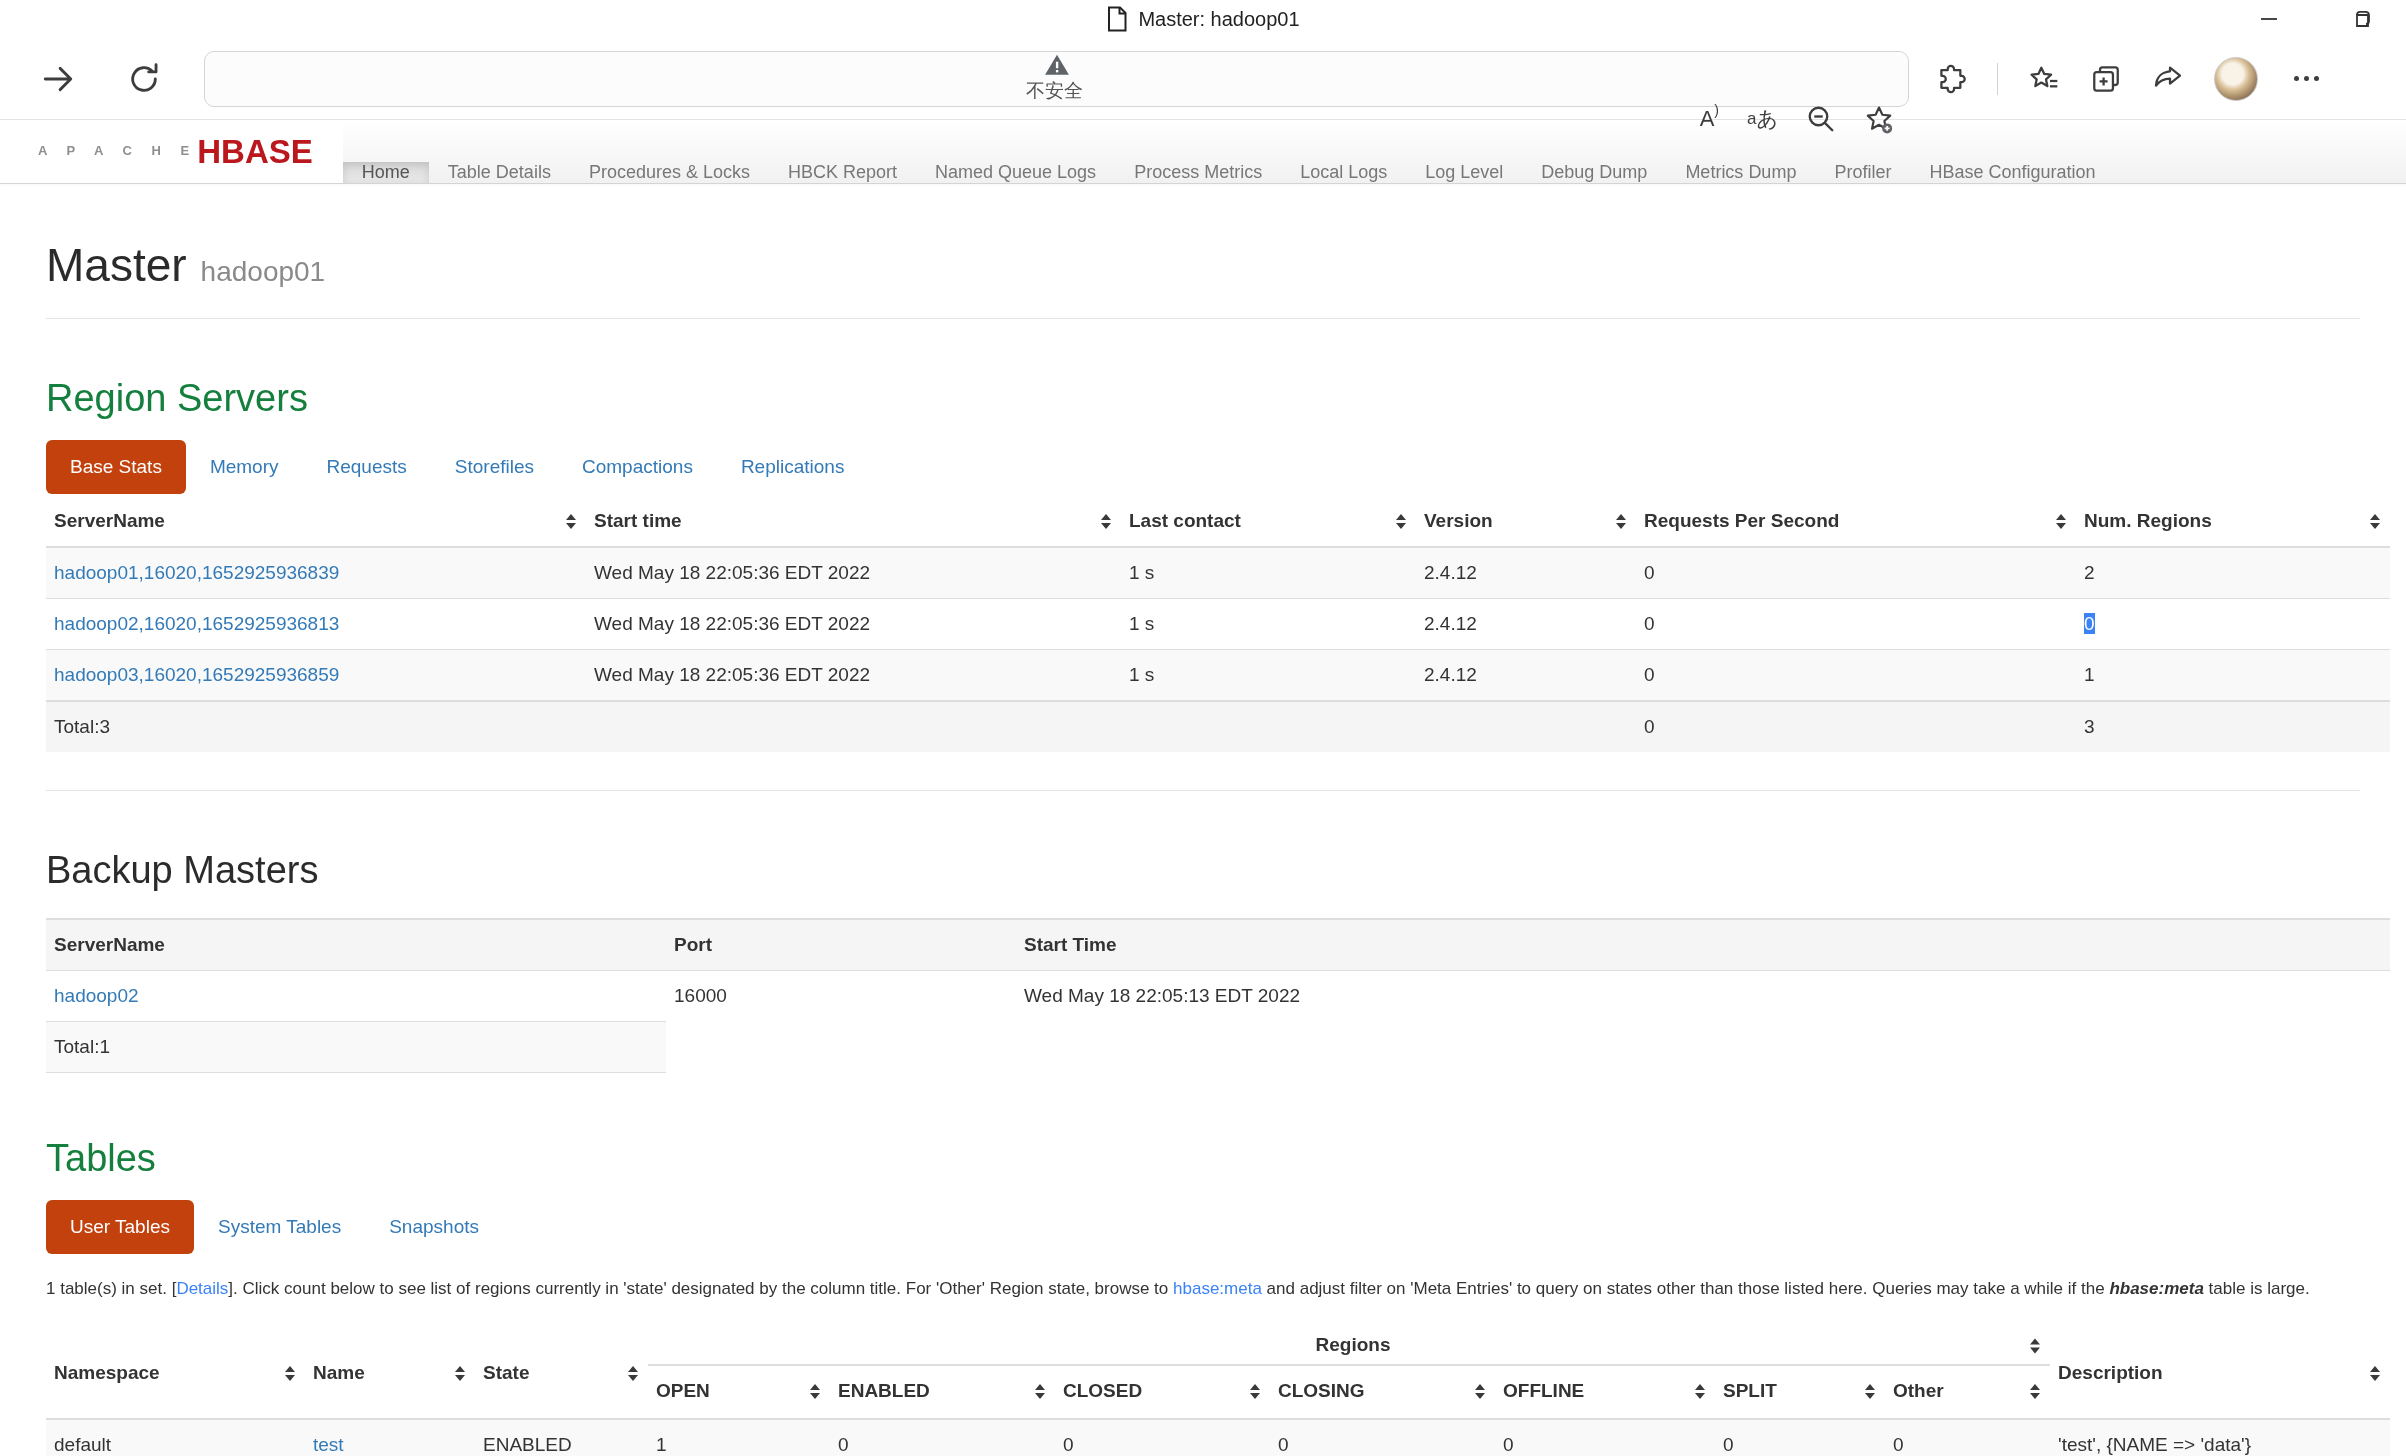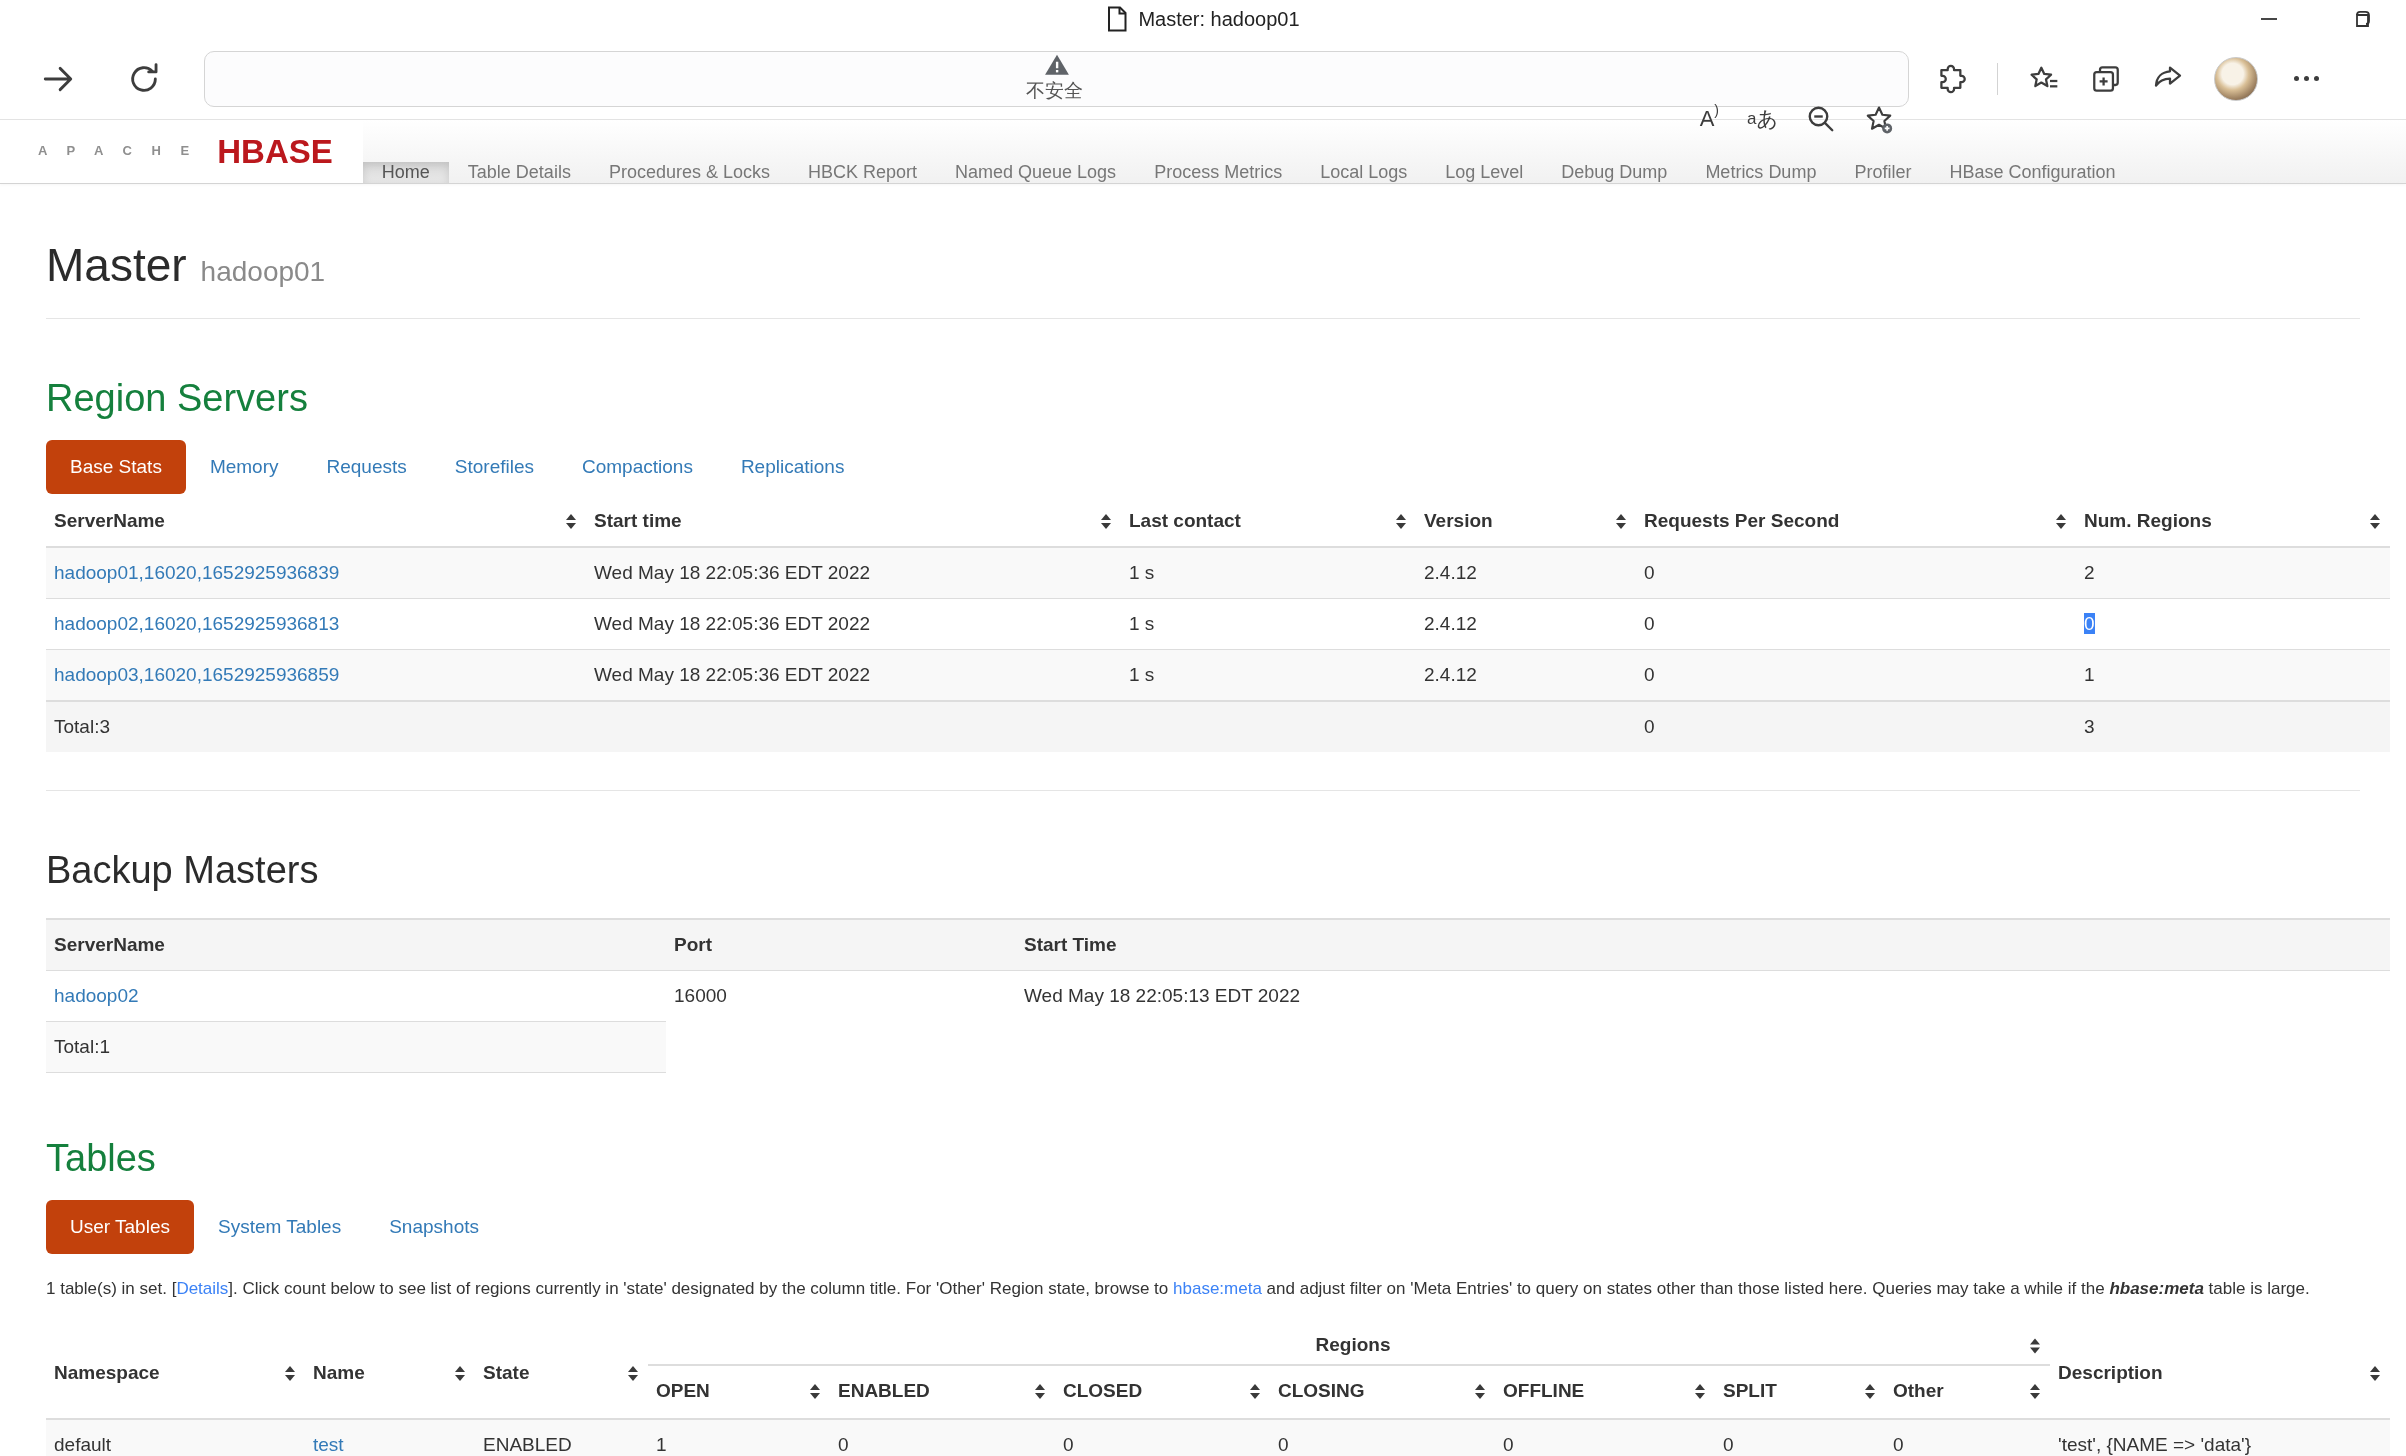--- a/index.html
+++ b/index.html
@@ -37,21 +37,21 @@
     border:1px solid #c9c9c9; }
   .more-dots { display:flex; gap:5px; margin-left:6px; }
   .more-dots i { width:5px; height:5px; background:#3d3d3d; border-radius:50%; }
 
   
   .hnav { height:64px; background:linear-gradient(#ffffff,#f1f1f1); border-bottom:1px solid #d4d4d4;
     display:flex; align-items:stretch; box-shadow:0 1px 3px rgba(0,0,0,.04); }
   .logo { display:flex; flex-direction:row; justify-content:center; align-items:center;
     padding:0 30px 0 30px; background:#fff; }
   .logo-top { font-size:13px; font-weight:bold; letter-spacing:8px; color:#8f8f8f; line-height:13px; margin-bottom:2px; text-indent:8px;}
-  .logo-main { font-size:33px; font-weight:800; letter-spacing:0px; color:#bb181d; line-height:30px;margin-left:20px; }
+  .logo-main { font-size:33px; font-weight:800; letter-spacing:0px; color:#bb181d; line-height:30px; }
   .hnav-items { display:flex; align-items:flex-end; }
   .hnav-item { display:flex; align-items:center; padding:0 19px; font-size:18px; color:#777; cursor:pointer; white-space:nowrap; }
   .hnav-item.active { background:linear-gradient(#dbdbdb,#e8e8e8); color:#555;
     box-shadow:inset 0 3px 9px rgba(0,0,0,.12); }
 
   
   .main { margin:0 16px 0 46px; }
   h1.page-title { margin-top:54px; font-size:46px; font-weight:normal; color:#2b2b2b; }
   h1.page-title .sub { font-size:28px; color:#8a8a8a; margin-left:14px; }
   hr.sect { border:none; border-top:1px solid #e5e5e5; margin:26px 30px 0 0; }

